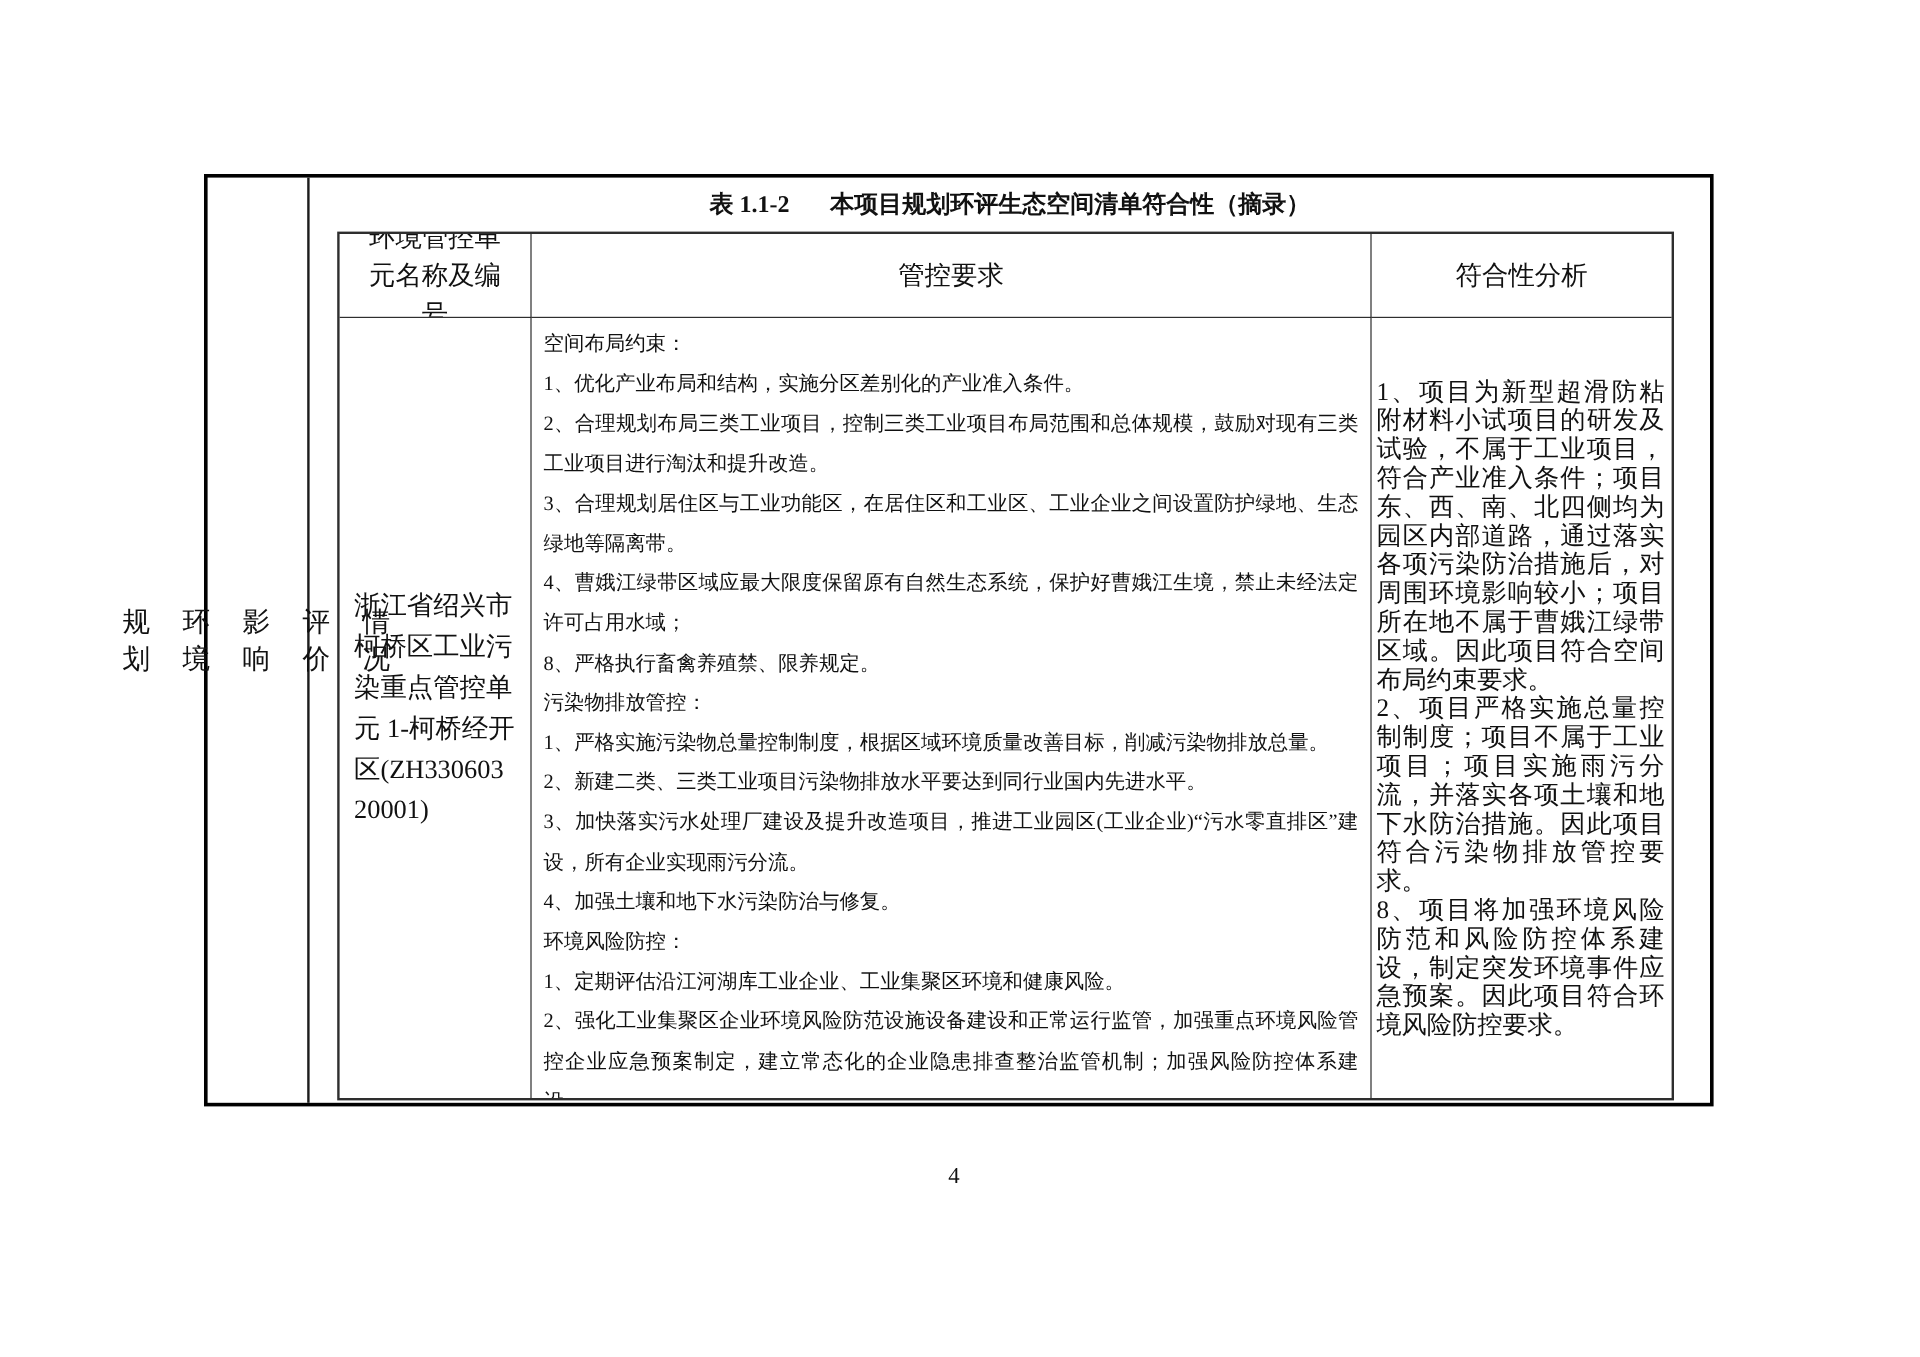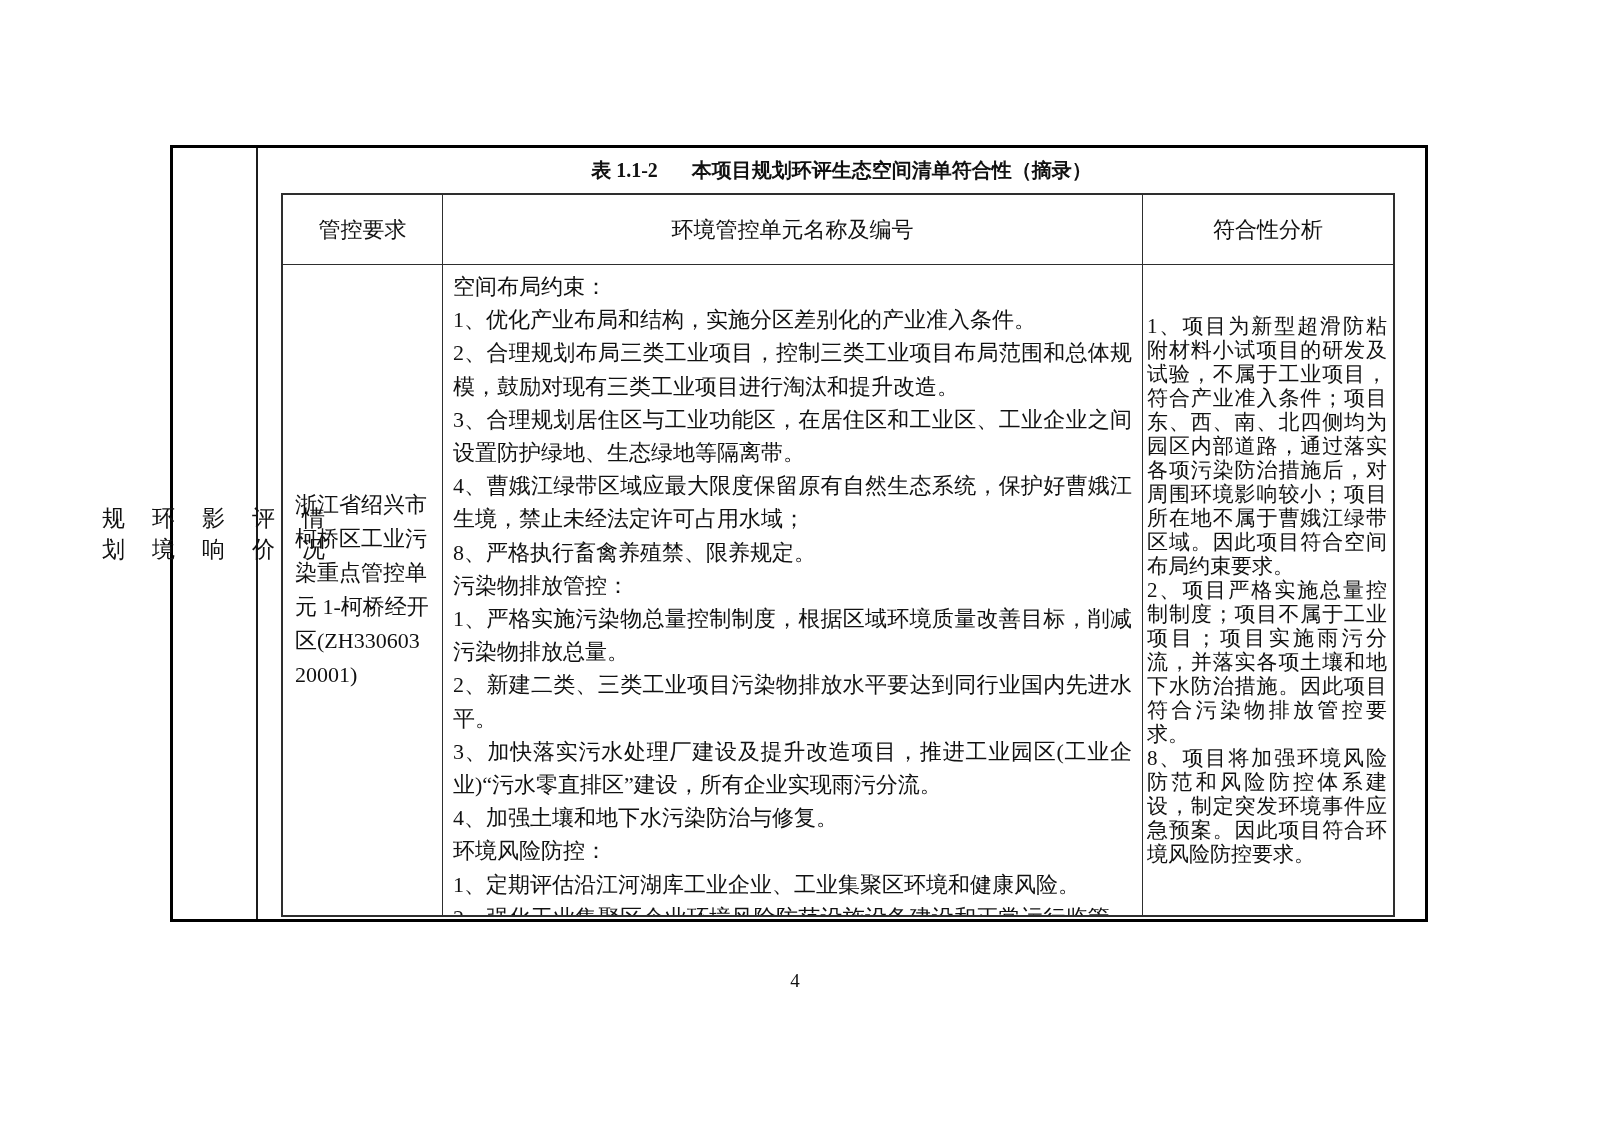--- a/index.html
+++ b/index.html
@@ -63,21 +63,21 @@
     display: flex;
     align-items: center;
     justify-content: center;
     text-align: left;
     font-size: 22px;
     line-height: 34px;
     padding: 0 12px;
     word-break: break-all;
   }
   .body-req {
-    font-size: 22px;
+    font-size: 17px;
     line-height: 33.2px;
     padding: 5px 10px 0 10px;
     text-align: justify;
   }
   .body-ana {
     display: flex;
     flex-direction: column;
     justify-content: center;
     font-size: 21px;
     line-height: 24px;
@@ -107,22 +107,22 @@
     </div>
 
   <div class="main-cell">
 
     <div class="table-title">
       <span>表 1.1-2</span><span class="gap"></span><span>本项目规划环评生态空间清单符合性（摘录）</span>
     </div>
 
     <div class="inner-table">
 
+      <div class="cell hdr br bb">环境管控单元名称及编号</div>
       <div class="cell hdr br bb">管控要求</div>
-      <div class="cell hdr br bb">环境管控单元名称及编号</div>
       <div class="cell hdr bb">符合性分析</div>
 
       <div class="cell body-unit br">
         <div>浙江省绍兴市柯桥区工业污染重点管控单元 1-柯桥经开区(ZH33060320001)</div>
       </div>
 
       <div class="cell body-req br">
 
       <div>空间布局约束：</div>
           <div>1、优化产业布局和结构，实施分区差别化的产业准入条件。</div>

